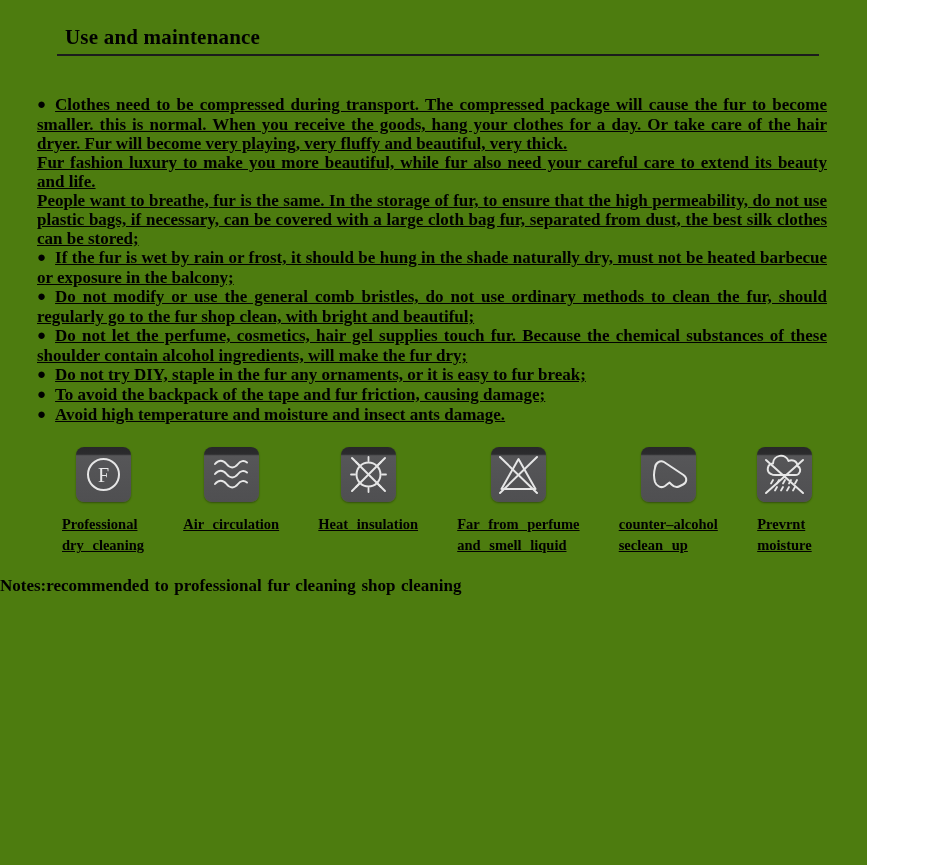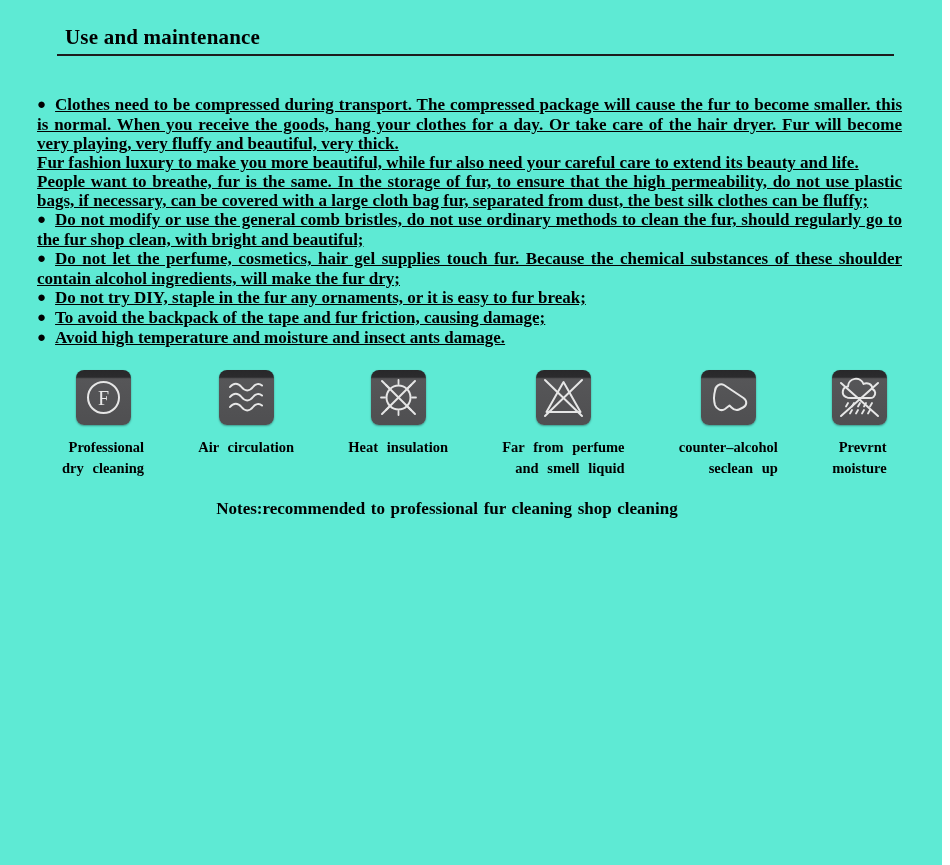--- a/index.html
+++ b/index.html
@@ -1,20 +1,20 @@
 <!DOCTYPE html>
 <html><head>
 <meta charset="utf-8">
 <style>
   html, body { margin: 0; padding: 0; background: #ffffff; }
   .page {
     position: relative;
-    width: 942px;
+    width: 867px;
     height: 865px;
-    background: #5eead4;
+    background: #4d7c0f;
     overflow: hidden;
     font-family: "Liberation Serif", "DejaVu Serif", serif;
     font-weight: bold;
     color: #000000;
     box-sizing: border-box;
   }
   .title-wrap { padding: 26px 48px 0 65px; }
   .page-title {
     font-size: 21px;
     line-height: 1.1;
@@ -56,28 +56,29 @@
     height: 55px;
     border-radius: 8px;
     background: linear-gradient(180deg, #28282a 0%, #2b2b2d 13%, #565658 16%, #4f4f51 100%);
     box-shadow: 0 1px 2px rgba(0,0,0,0.35);
   }
   .care-icon svg { display: block; width: 55px; height: 55px; }
   .care-label {
     margin-top: 12px;
     font-size: 14.5px;
     line-height: 21px;
-    text-align: right;
+    text-align: left;
     word-spacing: 0.35em;
     white-space: nowrap;
+    text-decoration: underline;
   }
   .bottom-note {
     margin: 20px 48px 0 0;
     font-size: 17px;
-    text-align: center;
+    text-align: left;
     word-spacing: 0.08em;
   }
   .ic { stroke: #e6e6e6; stroke-width: 2; fill: none; stroke-linecap: round; stroke-linejoin: round; }
   .ic-thin { stroke: #e6e6e6; stroke-width: 1.8; fill: none; stroke-linecap: round; }
   .ic-letter {
     fill: #e8e8e8;
     stroke: none;
     font-family: "Liberation Serif", serif;
     font-size: 20px;
     font-weight: normal;
@@ -89,21 +90,22 @@
 <div class="page">
 
   <div class="title-wrap">
     <h1 class="page-title">Use and maintenance</h1>
   </div>
   <hr class="title-rule">
 
   <div class="body-text">
     <p><span class="bullet-marker">●</span><span>Clothes need to be compressed during transport. The compressed package will cause the fur to become smaller. this is normal. When you receive the goods, hang your clothes for a day. Or take care of the hair dryer. Fur will become very playing, very fluffy and beautiful, very thick.</span></p>
     <p><span>Fur fashion luxury to make you more beautiful, while fur also need your careful care to extend its beauty and life.</span></p>
-    <p><span>People want to breathe, fur is the same. In the storage of fur, to ensure that the high permeability, do not use plastic bags, if necessary, can be covered with a large cloth bag fur, separated from dust, the best silk clothes can be fluffy;</span></p>
+    <p><span>People want to breathe, fur is the same. In the storage of fur, to ensure that the high permeability, do not use plastic bags, if necessary, can be covered with a large cloth bag fur, separated from dust, the best silk clothes can be stored;</span></p>
+    <p><span class="bullet-marker">●</span><span>If the fur is wet by rain or frost, it should be hung in the shade naturally dry, must not be heated barbecue or exposure in the balcony;</span></p>
     <p><span class="bullet-marker">●</span><span>Do not modify or use the general comb bristles, do not use ordinary methods to clean the fur, should regularly go to the fur shop clean, with bright and beautiful;</span></p>
     <p><span class="bullet-marker">●</span><span>Do not let the perfume, cosmetics, hair gel supplies touch fur. Because the chemical substances of these shoulder contain alcohol ingredients, will make the fur dry;</span></p>
     <p><span class="bullet-marker">●</span><span>Do not try DIY, staple in the fur any ornaments, or it is easy to fur break;</span></p>
     <p><span class="bullet-marker">●</span><span>To avoid the backpack of the tape and fur friction, causing damage;</span></p>
     <p><span class="bullet-marker">●</span><span>Avoid high temperature and moisture and insect ants damage.</span></p>
   </div>
 
   <div class="care-row">
 
     <div class="care-item">

